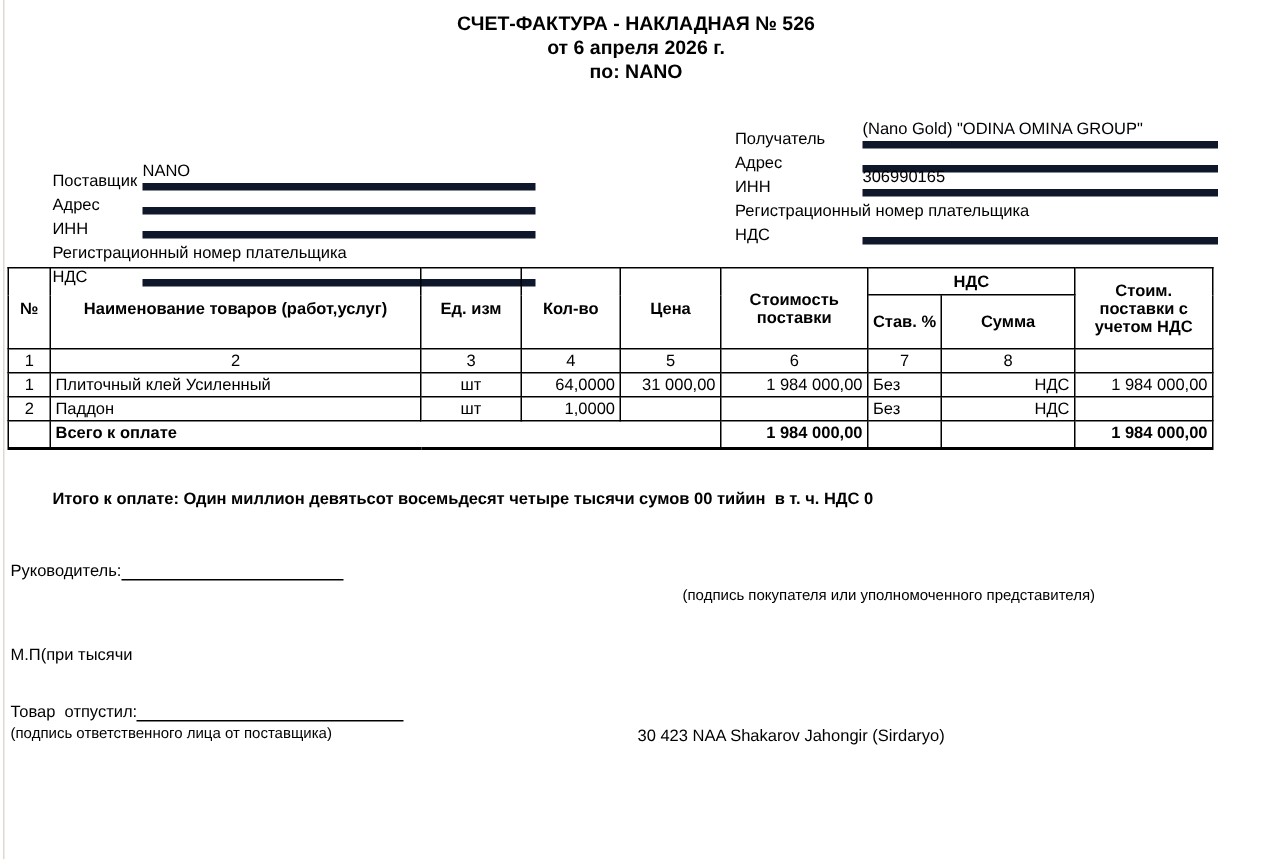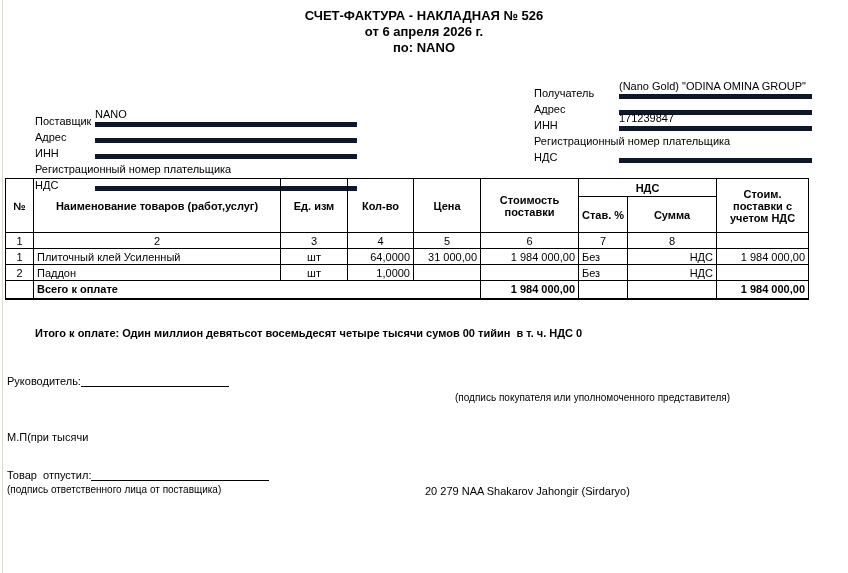--- a/index.html
+++ b/index.html
@@ -16,21 +16,21 @@
   .doc-header { position:absolute; top:8px; left:0; width:100%; text-align:center;
     font-weight:bold; font-size:13px; line-height:16px; }
   .doc-header div { height:16px; }
   
   .party { position:absolute; top:83px; }
   .party.left  { left:35px;  width:322px;margin-top:28px; }
   .party.right { left:490px; width:322px; }
   .party-row { height:16px; display:flex; align-items:flex-end; }
   .party-label { white-space:nowrap; }
   .party.left  .party-label { width:60px; }
-  .party.right .party-label { width:85px;margin-left:44px; }
+  .party.right .party-label { width:85px; }
   .party-line { flex:1; border-bottom:5px solid #0f172a; height:14px; white-space:nowrap;
     overflow:hidden; }
   .party-row.no-line .party-label { width:auto; }
   
   table.items {
     position:absolute; left:5px; top:178px; width:803px;
     border-collapse:collapse; table-layout:fixed;
     border:1px solid #000; border-bottom:2px solid #000;
     font-size:11px;
   }
@@ -95,21 +95,21 @@
     <div class="party-row">
       <span class="party-label">Получатель</span>
       <span class="party-line">(Nano Gold) "ODINA OMINA GROUP"</span>
     </div>
     <div class="party-row">
       <span class="party-label">Адрес</span>
       <span class="party-line"></span>
     </div>
     <div class="party-row">
       <span class="party-label">ИНН</span>
-      <span class="party-line">171239847</span>
+      <span class="party-line">306990165</span>
     </div>
     <div class="party-row no-line">
       <span class="party-label">Регистрационный номер плательщика</span>
     </div>
     <div class="party-row">
       <span class="party-label">НДС</span>
       <span class="party-line"></span>
     </div>
   </div>
 
@@ -195,14 +195,14 @@
 
 
   <div class="note" style="left:7px; top:431px;">М.П(при тысячи</div>
 
   <div class="sig-row" style="left:7px; top:466px;">
     <span class="sig-label">Товар  отпустил:</span>
     <span class="sig-line" style="width:178px;"></span>
   </div>
   <div class="caption" style="left:7px; top:484px;">(подпись ответственного лица от поставщика)</div>
 
-  <div class="note" style="left:425px; top:485px;">20 279 NAA Shakarov Jahongir (Sirdaryo)</div>
+  <div class="note" style="left:425px; top:485px;">30 423 NAA Shakarov Jahongir (Sirdaryo)</div>
 </div>
 
 </body></html>

